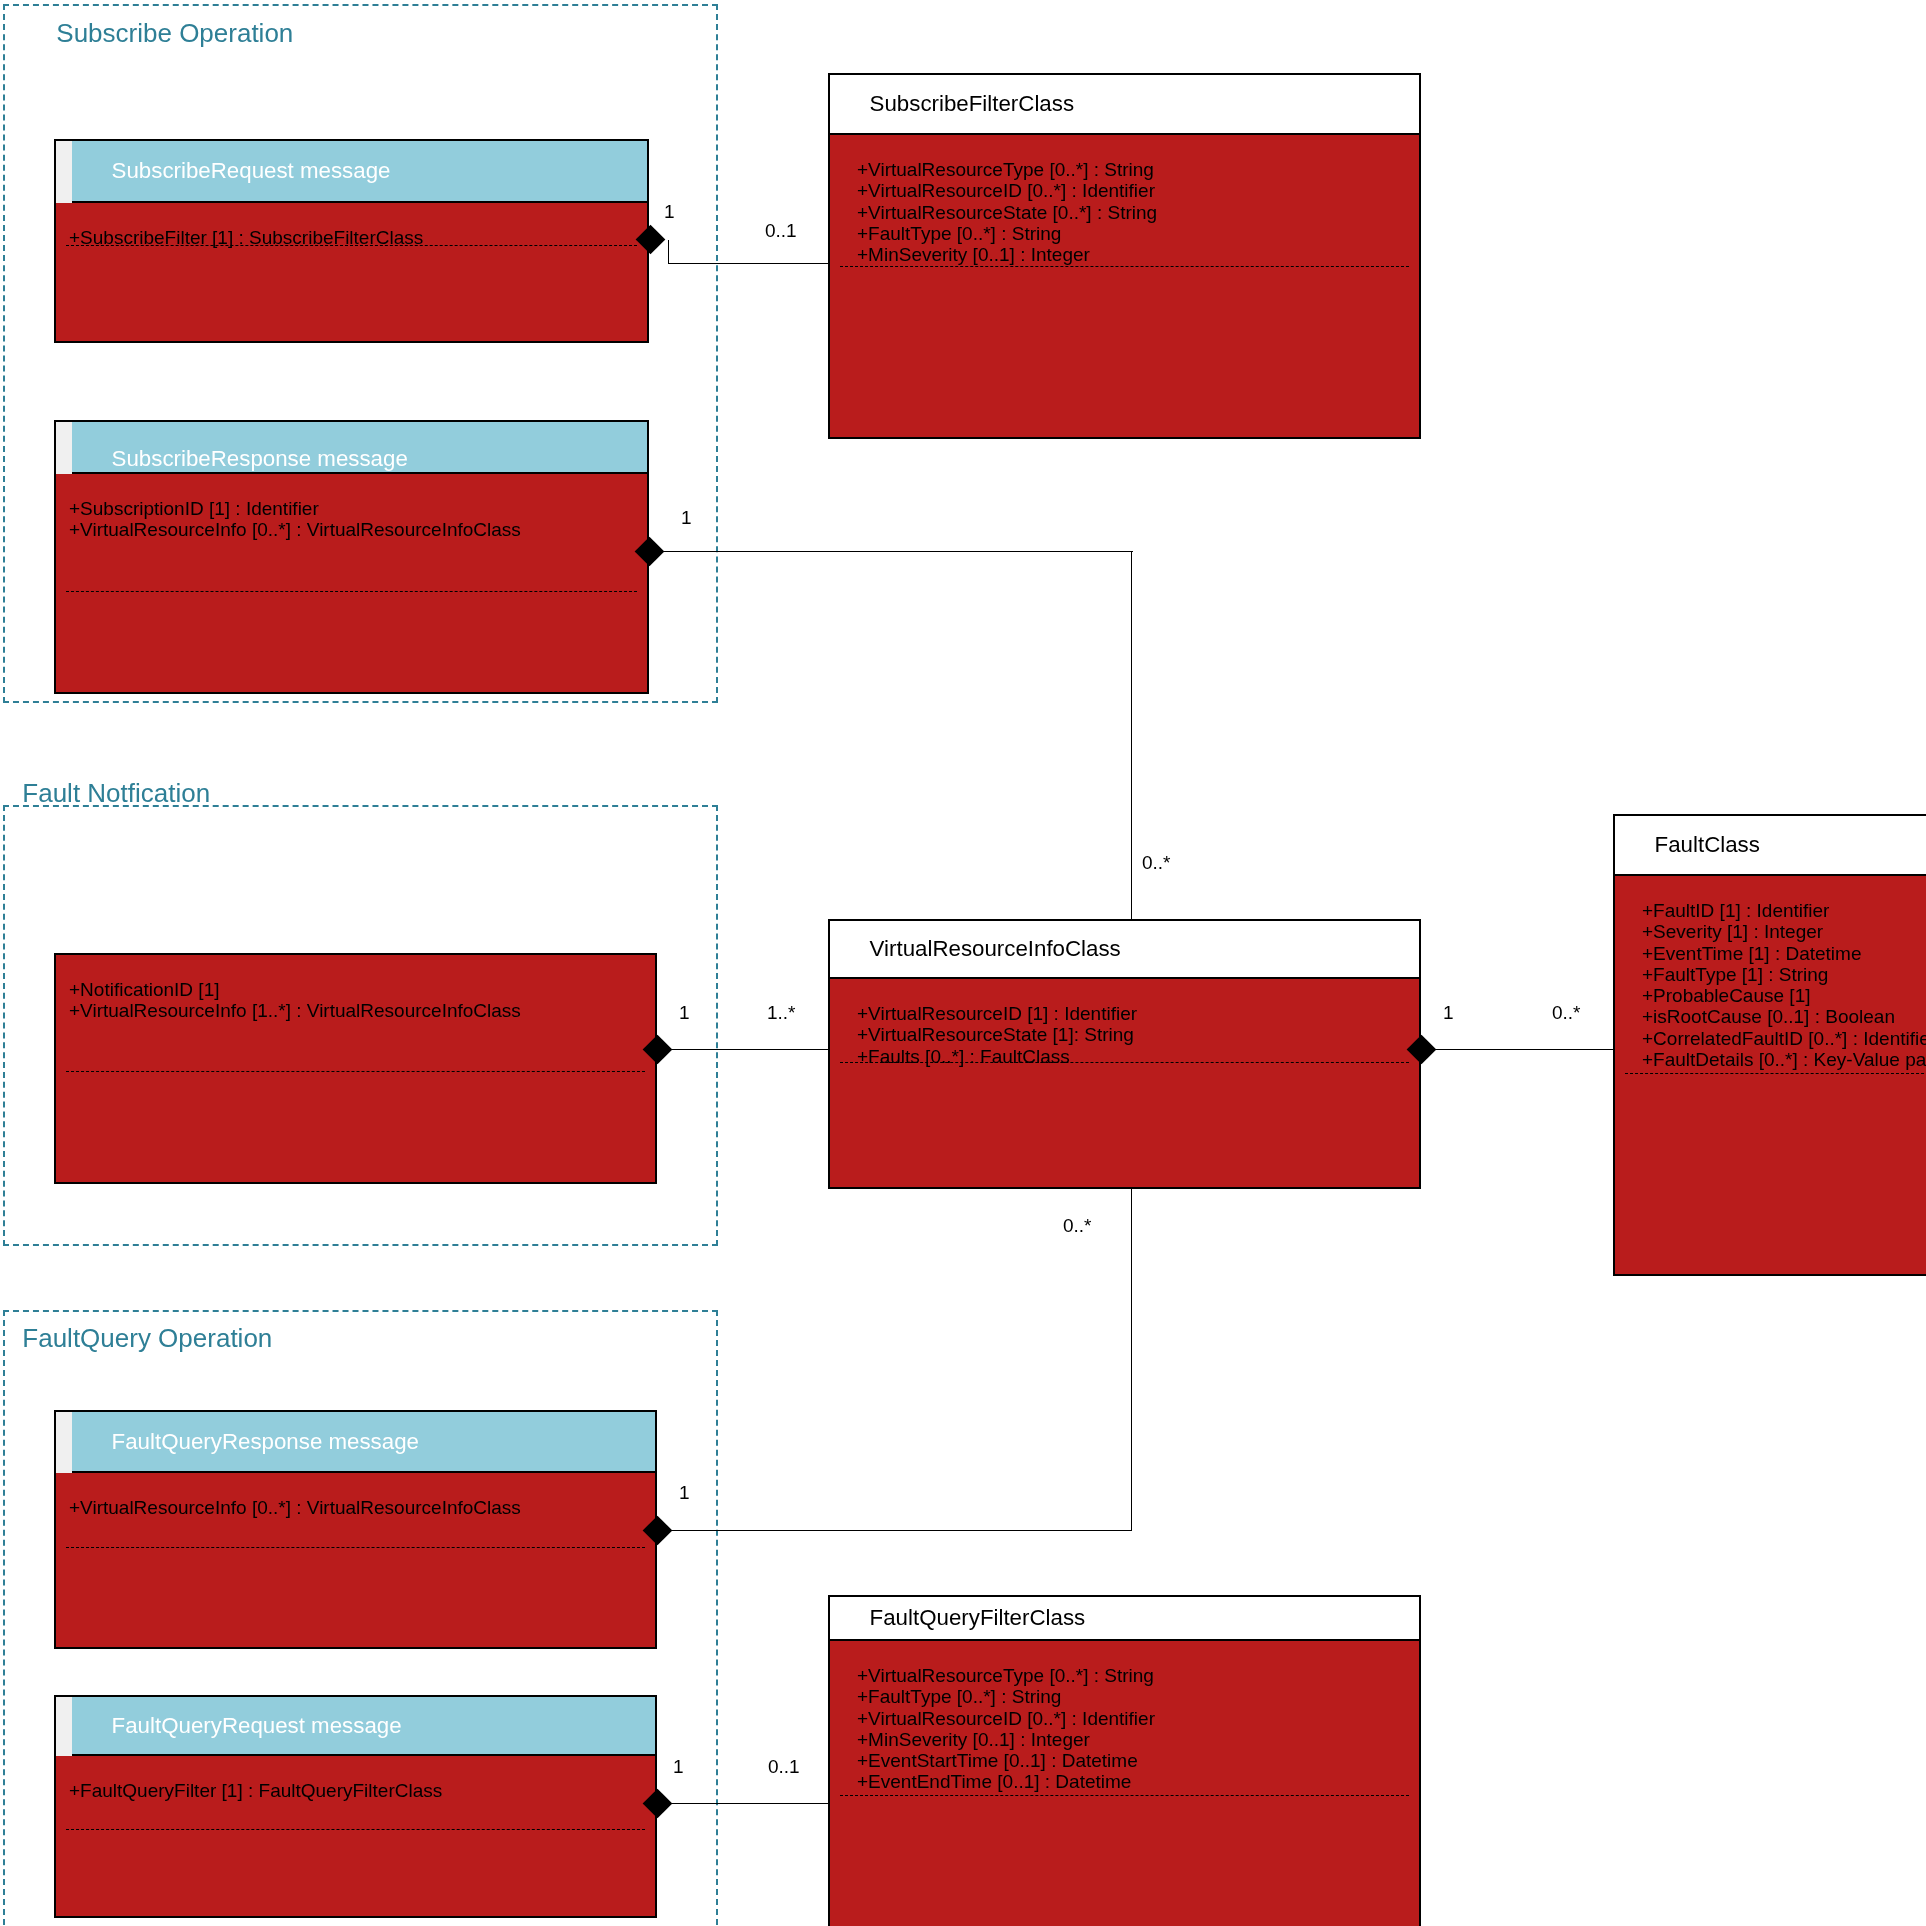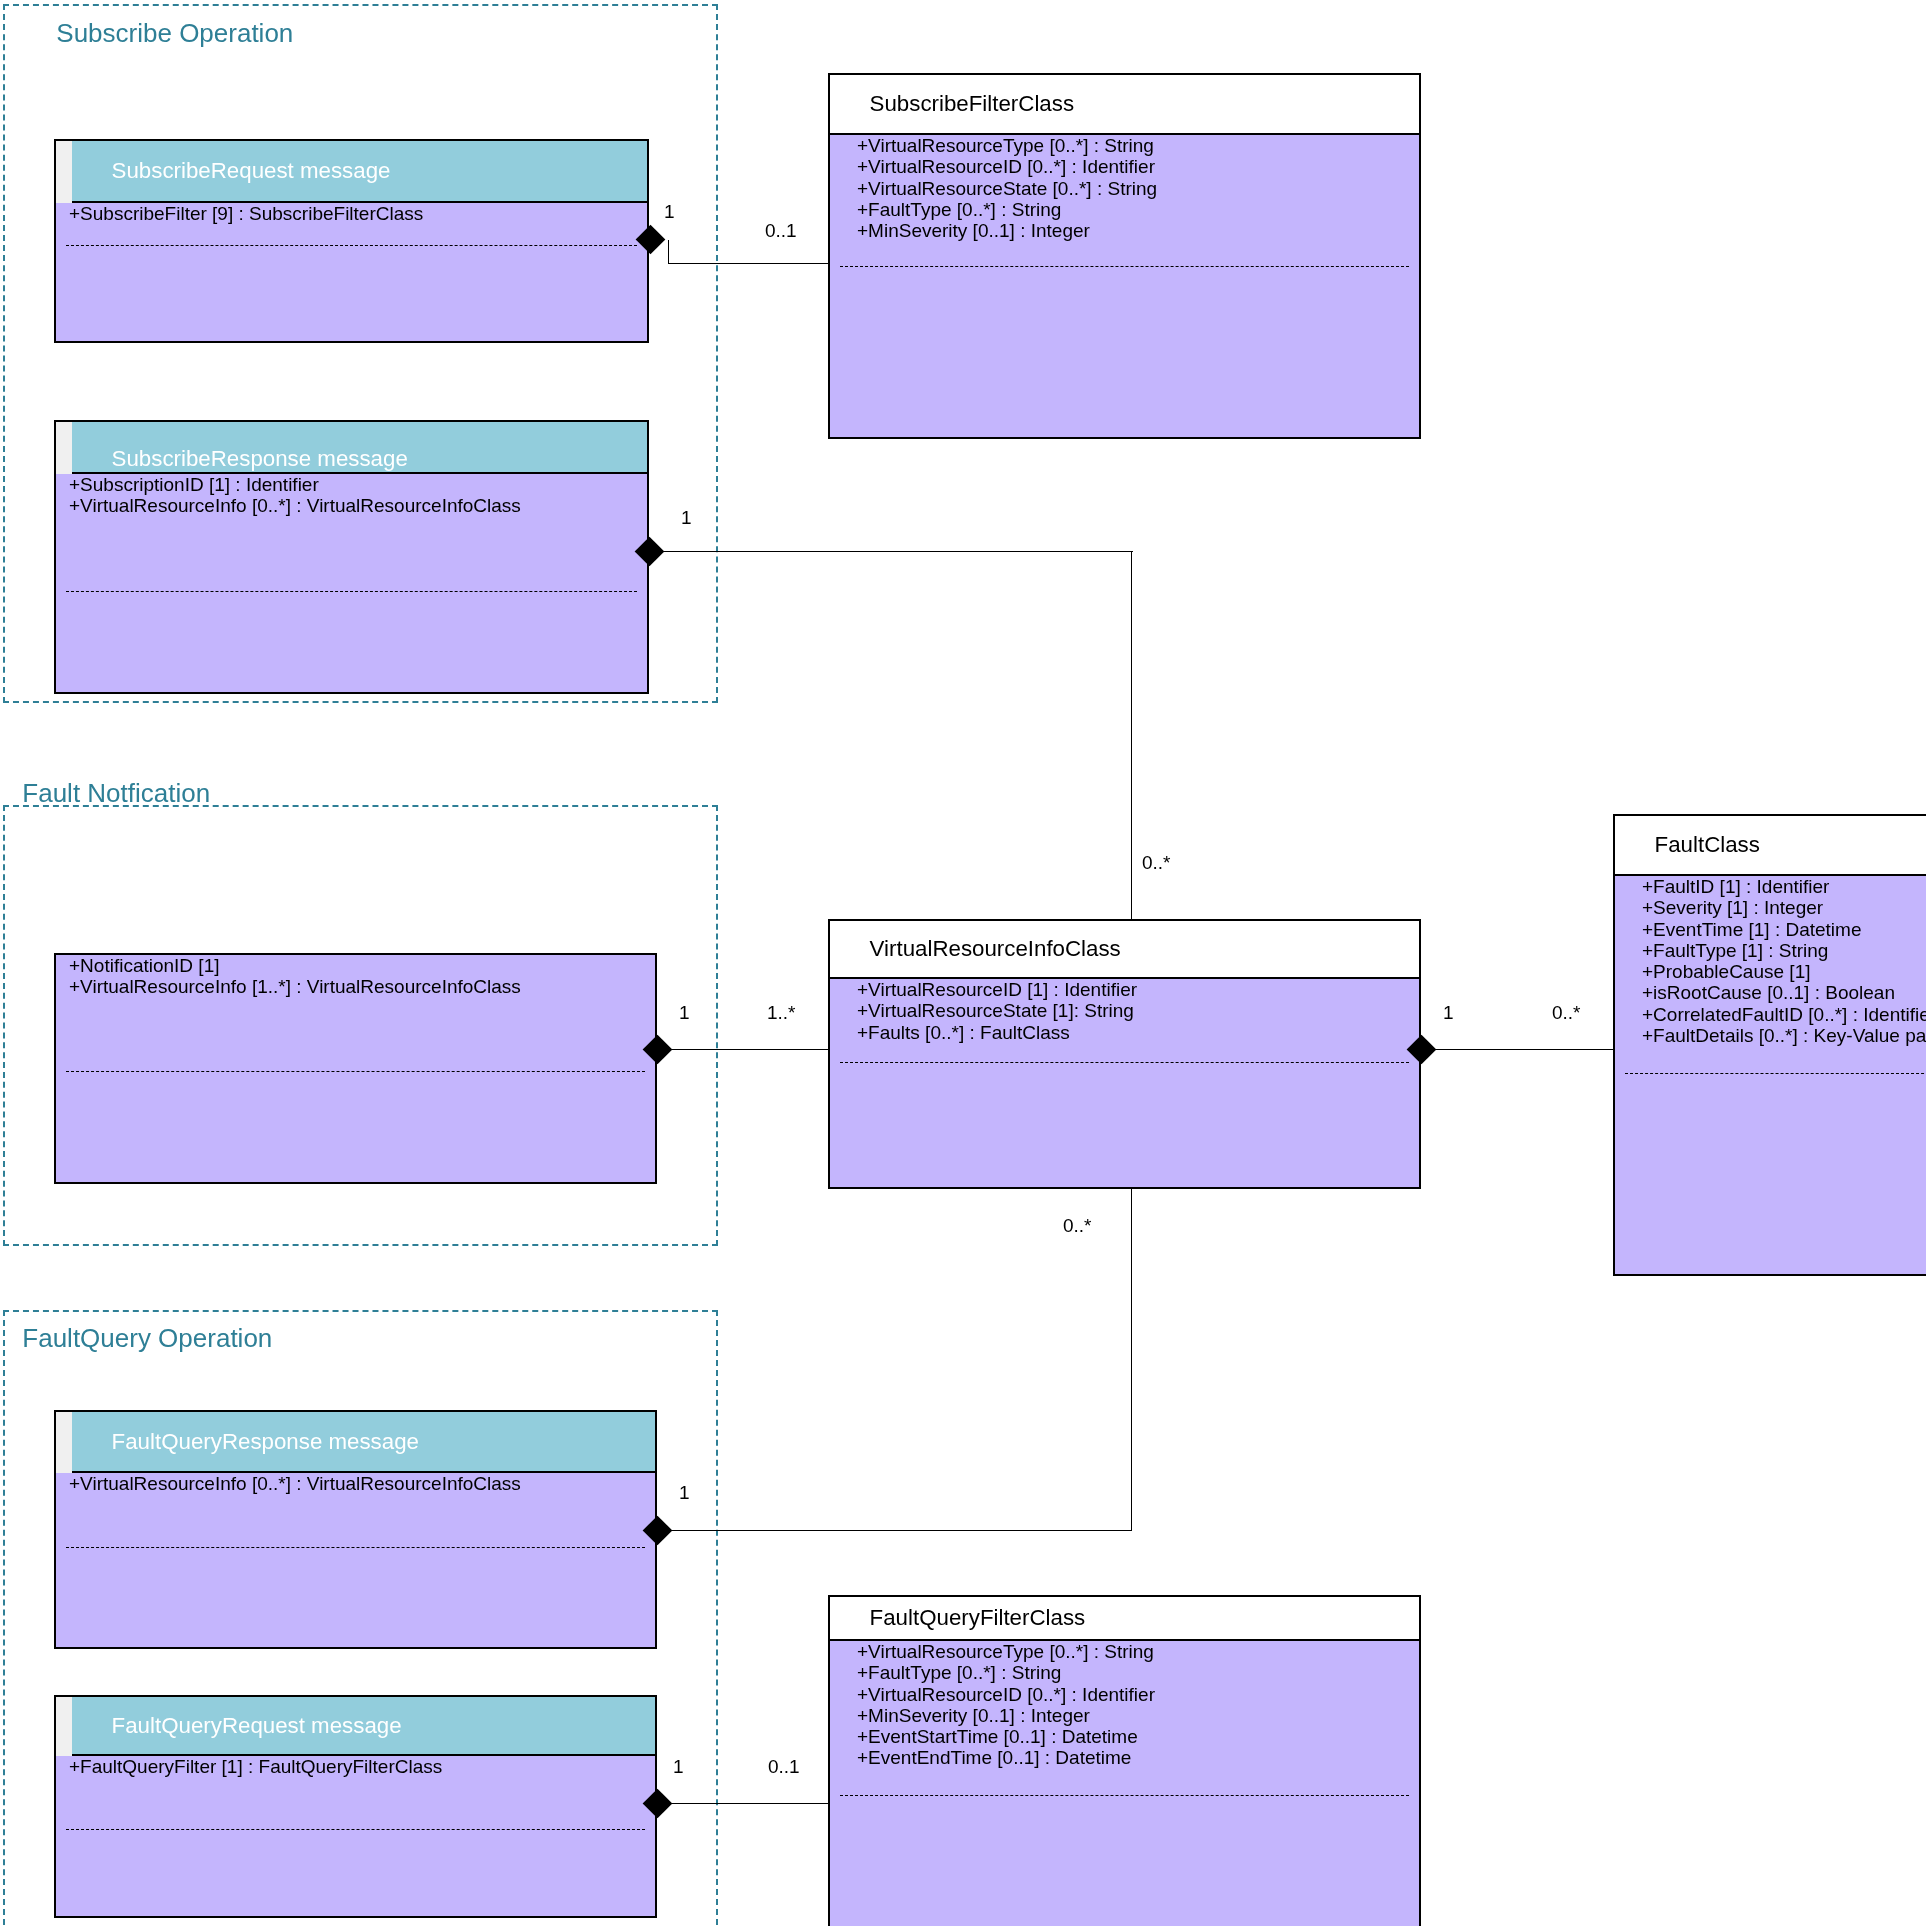--- a/index.html
+++ b/index.html
@@ -62,22 +62,22 @@
     padding-left: 11.6px;
     white-space: nowrap;
     font-family: "Liberation Sans", sans-serif;
   }
   .uml-head.msg .uml-head-text { color: #FFFFFF; }
   .uml-head.cls .uml-head-text { color: #000000; }
 
   .uml-body {
     position: relative;
     box-sizing: border-box;
-    background: #c4b5fd;
-    padding: 0 10px 0 13px;
+    background: #b91c1c;
+    padding: 24px 10px 0 13px;
     height: calc(100% - 0px);
   }
   .attr {
     font-size: 19px;
     line-height: 1.12;
     color: #000000;
     white-space: nowrap;
     font-family: "Liberation Sans", sans-serif;
   }
   .attr.wrap { white-space: normal; }
@@ -121,21 +121,21 @@
 <div id="canvas">
 
   <div class="group" style="left:3.1px; top:3.9px; width:715px; height:699px;"></div>
   <div class="group-title" style="left:22.3px; top:20px;margin-left:34px;">Subscribe Operation</div>
 
   <div class="uml" style="left:54px; top:139px; width:595px; height:204px;">
     <div class="uml-head msg" style="height:62px;">
       <span class="uml-head-text">SubscribeRequest message</span>
     </div>
     <div class="uml-body">
-      <div class="attr">+SubscribeFilter [9] : SubscribeFilterClass</div>
+      <div class="attr">+SubscribeFilter [1] : SubscribeFilterClass</div>
       <div class="sep" style="top:42px;"></div>
     </div>
   </div>
 
   <div class="uml" style="left:54px; top:420px; width:595px; height:274px;">
     <div class="uml-head msg" style="height:52px;align-items:flex-end;">
       <span class="uml-head-text">SubscribeResponse message</span>
     </div>
     <div class="uml-body">
       <div class="attr">+SubscriptionID [1] : Identifier</div>

